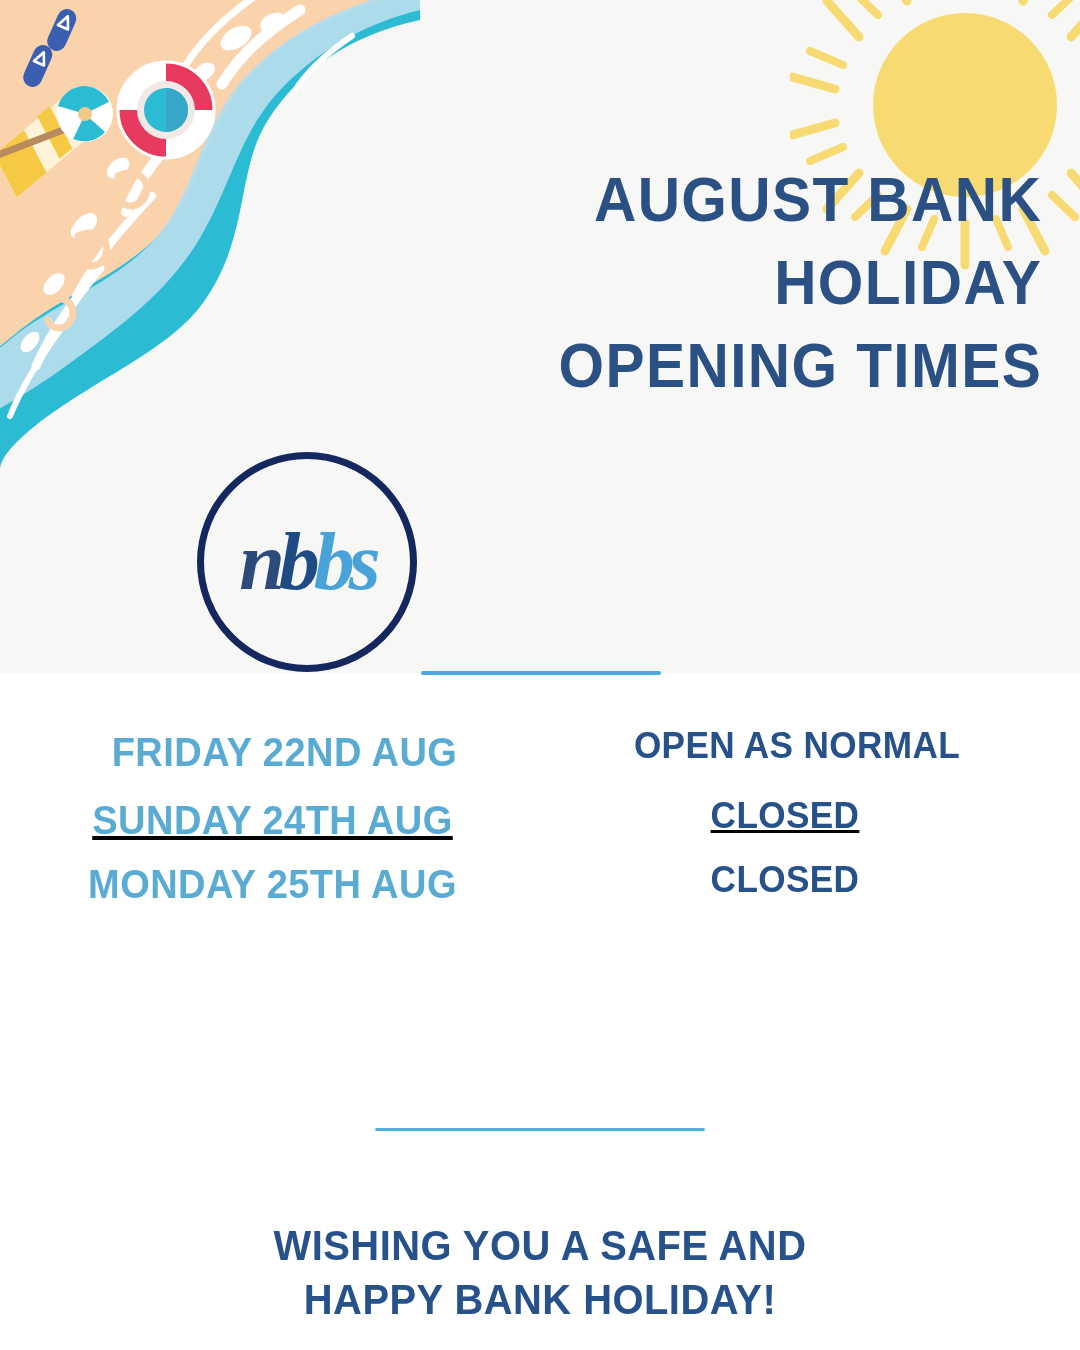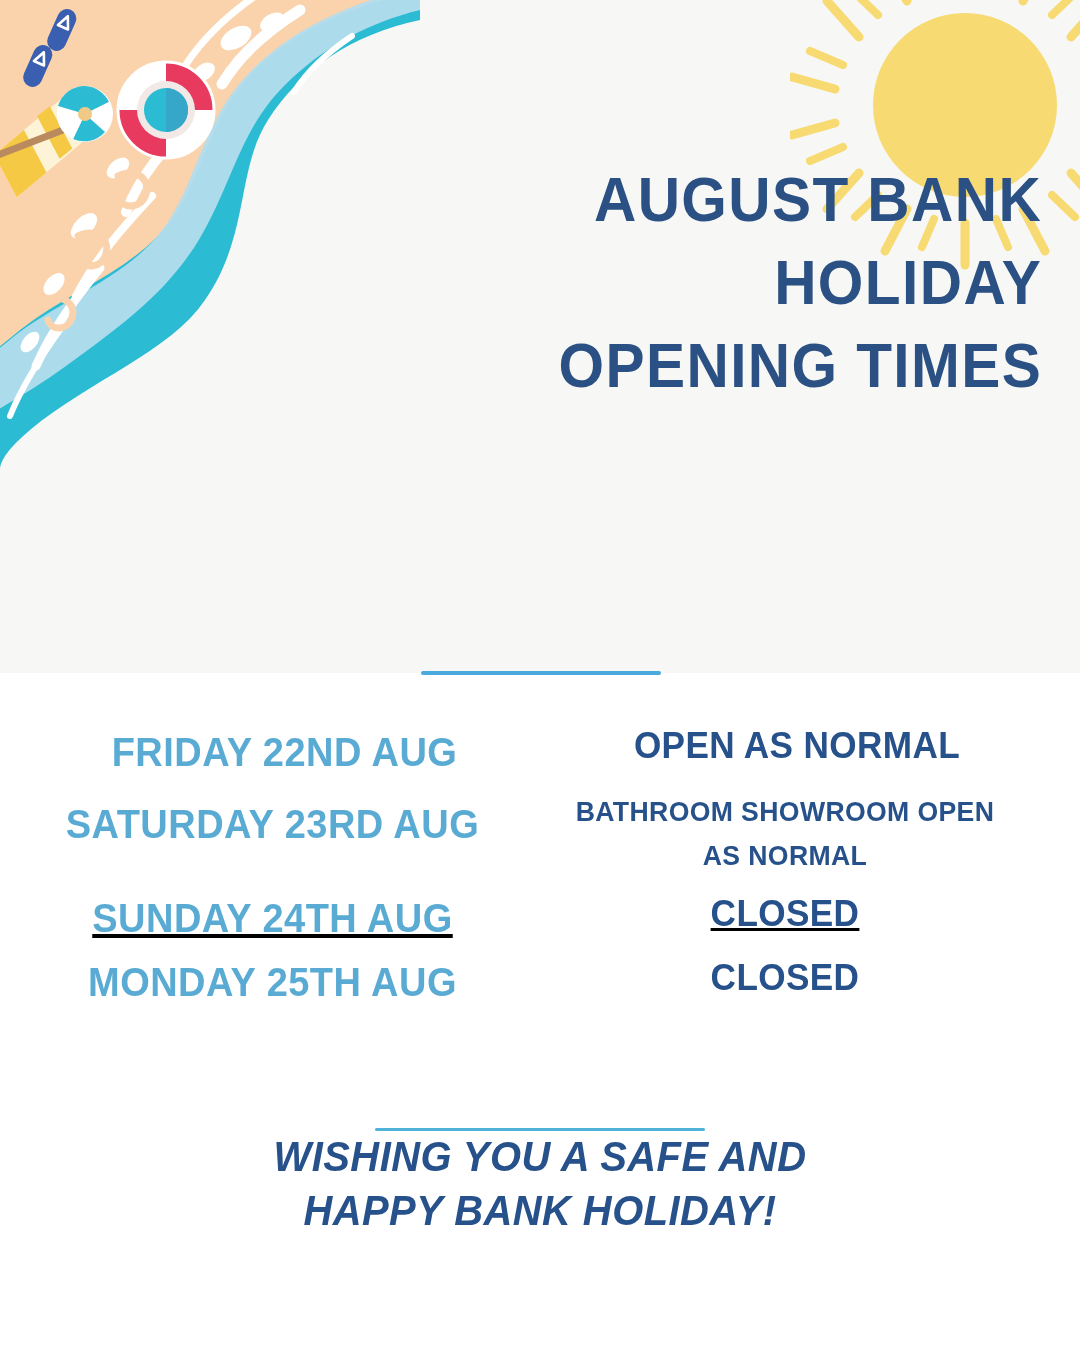--- a/index.html
+++ b/index.html
@@ -176,24 +176,23 @@
   .row-3 .sched-date { padding-top: 6px; }
   .row-4 .sched-date { padding-top: 4px; }
 
   .row-2 .sched-status { padding-top: 0px; }
   .row-3 .sched-status { padding-top: 2px; }
   .row-4 .sched-status { padding-top: 0px; }
 
   
   .footer {
     position: absolute;
-    left: 0; top: 1130px;
+    left: 0; top: 1219px;
     width: 1080px;
     text-align: center;
-    font-style: italic;
   }
   .footer-line {
     font-family: "Liberation Sans Narrow", "Liberation Sans", sans-serif;
     font-size: 42px;
     line-height: 54px;
     font-weight: bold;
     color: #27518a;
     letter-spacing: 0.5px;
     text-transform: uppercase;
     transform: scaleX(0.95);
@@ -341,35 +340,34 @@
     </g>
   </svg>
 
   <div class="title-block">
     <div class="title-line">August Bank</div>
     <div class="title-line">Holiday</div>
     <div class="title-line">Opening Times</div>
   </div>
 
   <div class="logos">
+    <div class="logo logo-nbbs">
+      <span class="logo-wordmark"><span class="wm-dark">n</span><span class="wm-mid">b</span><span class="wm-lite">b</span><span class="wm-lite">s</span></span>
+    </div>
   </div>
 
   <div class="divider-top"></div>
 
   <div class="schedule">
 
     <div class="sched-row row-1">
       <div class="sched-date">Friday 22nd Aug</div>
       <div class="sched-status">Open as normal</div>
     </div>
 
-    <div class="sched-row row-2">
-      <div class="sched-date">Saturday 23rd Aug</div>
-      <div class="sched-status small">Bathroom showroom open as normal</div>
-    </div>
 
     <div class="sched-row row-3">
       <div class="sched-date">Sunday 24th Aug</div>
       <div class="sched-status">Closed</div>
     </div>
 
     <div class="sched-row row-4">
       <div class="sched-date">Monday 25th Aug</div>
       <div class="sched-status">Closed</div>
     </div>

